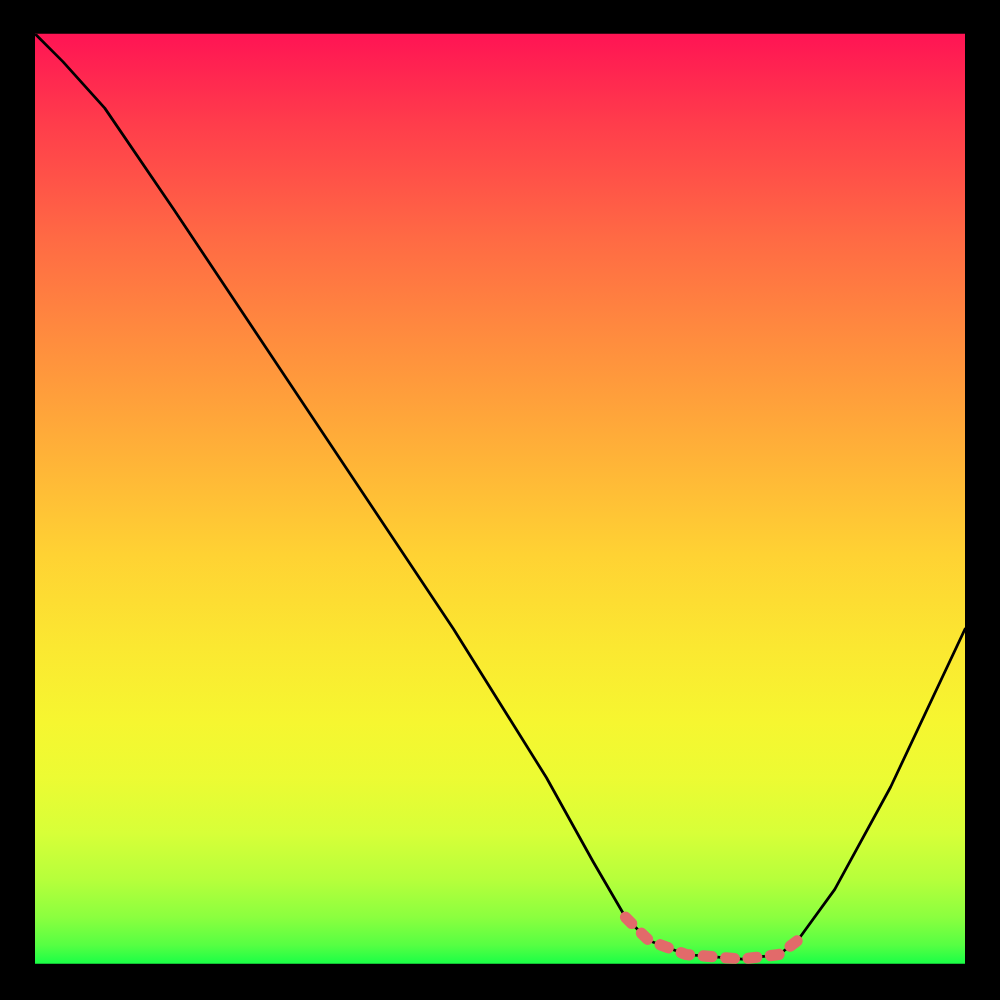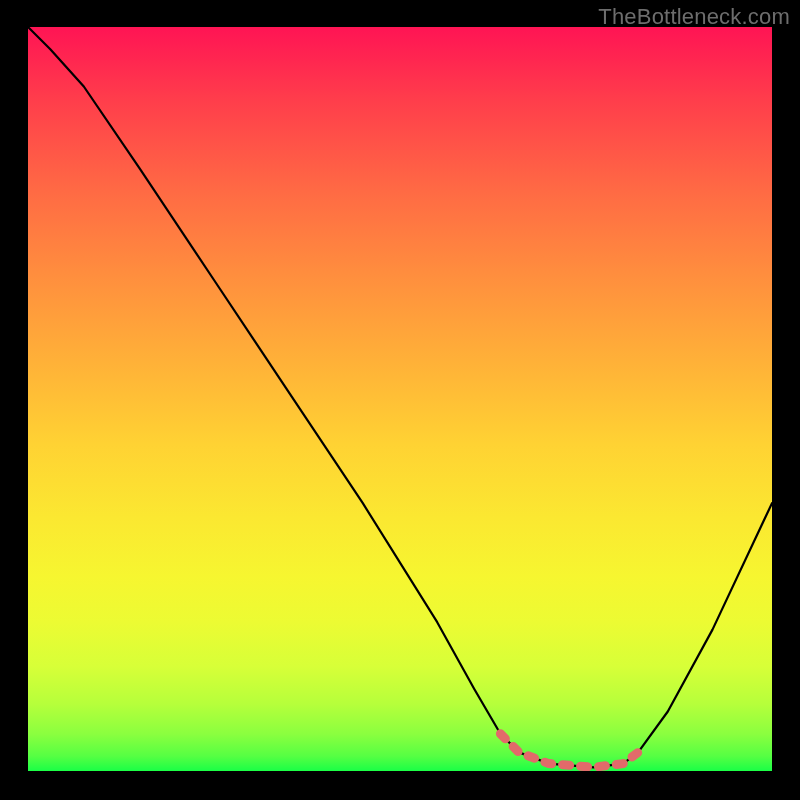--- a/index.html
+++ b/index.html
@@ -59,21 +59,20 @@
     top: 0;
     width: 744px;
     height: 744px;
   }
 </style>
 </head>
 <body>
 
 <div class="frame">
 
-  <div class="watermark">TheBottleneck.com</div>
 
   <div class="plot-area">
     <svg class="overlay" viewBox="0 0 744 744" preserveAspectRatio="none">
       <path fill="none" stroke="#000000" stroke-width="2.2" stroke-linecap="round" stroke-linejoin="round" d="M0.0 0.0 L22.3 22.3 L55.8 59.5 L111.6 141.4 L186.0 253.0 L260.4 364.6 L334.8 476.2 L409.2 595.2 L446.4 662.2 L472.4 706.8 L491.0 725.4 L520.8 736.6 L565.4 740.3 L595.2 736.6 L610.1 725.4 L639.8 684.5 L684.5 602.6 L744.0 476.2"></path>
       <path fill="none" stroke="#e26a6a" stroke-width="9" stroke-linecap="round" stroke-linejoin="round" stroke-dasharray="7 11" d="M472.4 706.8 L491.0 725.4 L520.8 736.6 L565.4 740.3 L595.2 736.6 L610.1 725.4"></path>
     </svg>
   </div>
 
 </div>
 

